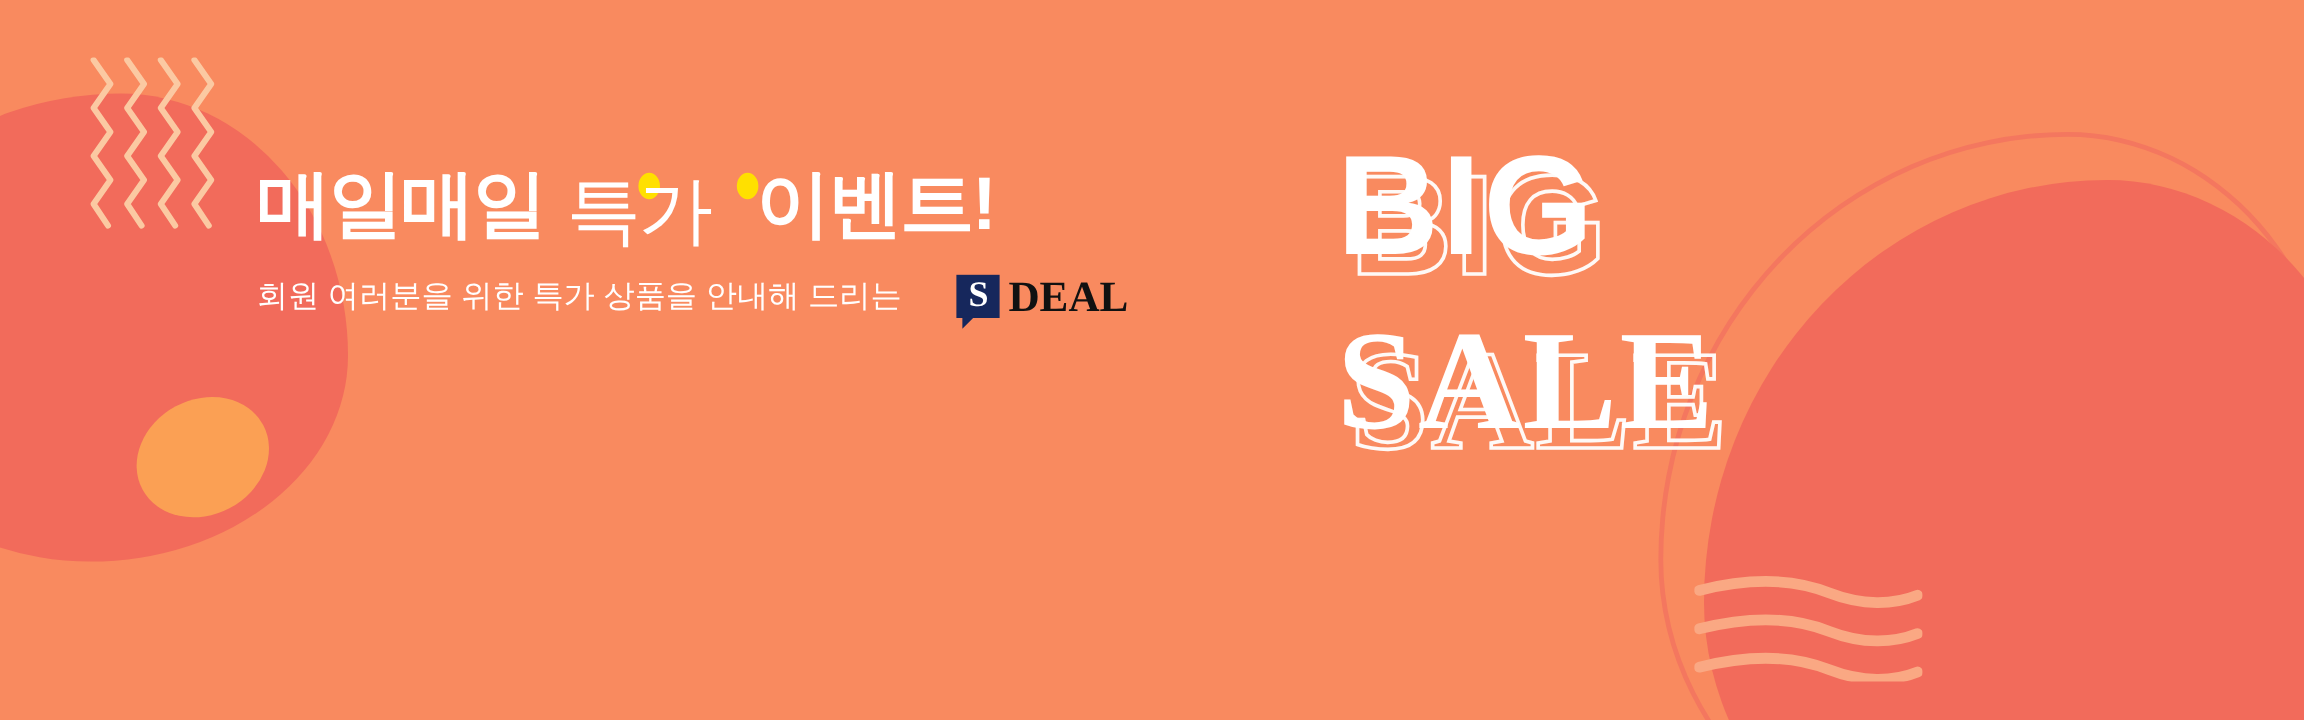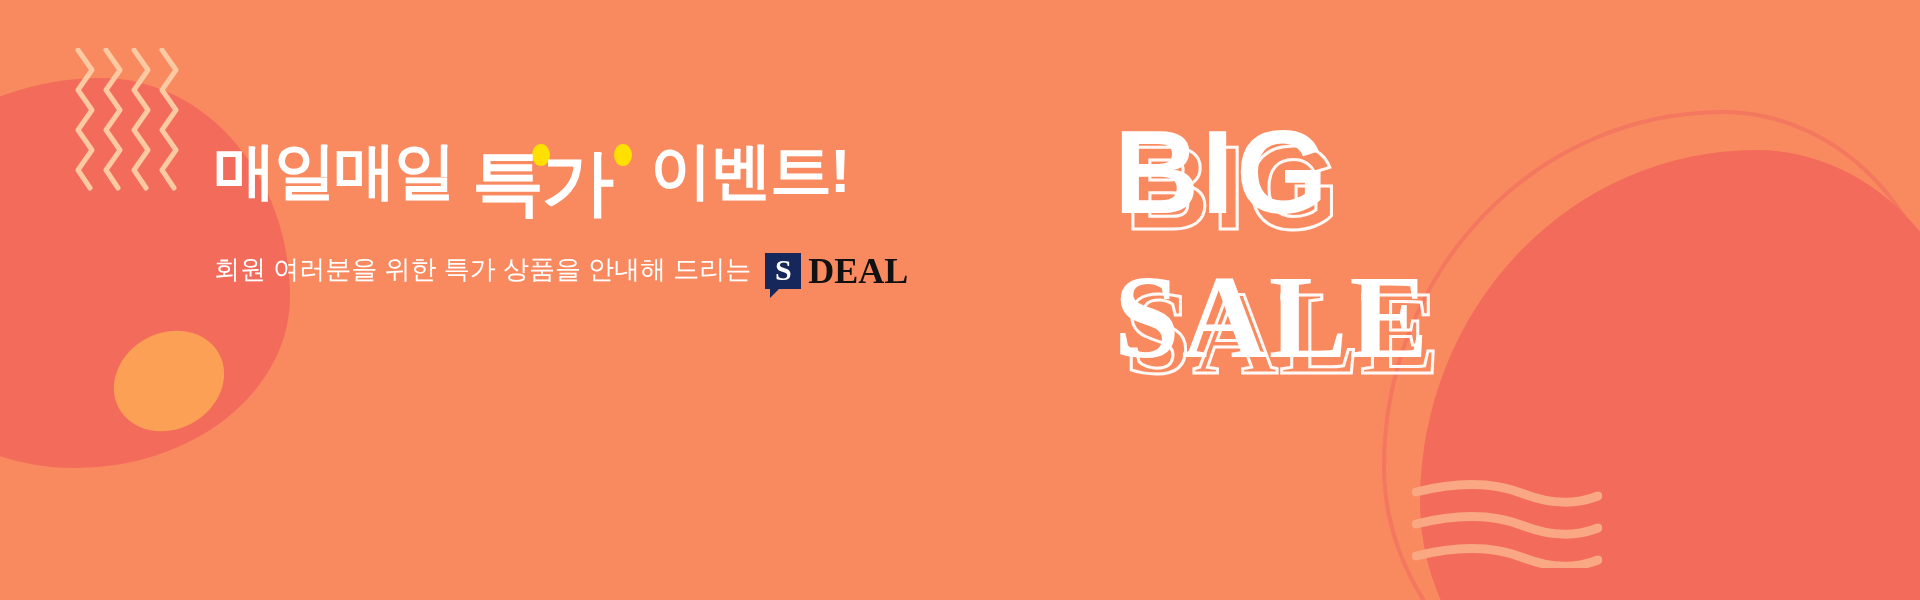--- a/index.html
+++ b/index.html
@@ -91,55 +91,56 @@
   .left-copy {
     position: absolute;
     left: 214px;
     top: 140px;
     width: 760px;
   }
 
   .headline {
     position: relative;
     display: flex;
-    align-items: flex-start;
+    align-items: flex-end;
     white-space: nowrap;
     color: #ffffff;
     line-height: 1;
   }
   .hl-a, .hl-c {
     font-size: 62px;
     font-weight: 700;
     letter-spacing: -2px;
   }
   .hl-b {
-    font-size: 72px;
-    font-weight: 700;
+    font-size: 62px;
+    font-weight: 400;
     letter-spacing: -2px;
     margin: 0 14px 0 18px;
     position: relative;
     top: 6px;
   }
   .hl-c { margin-left: 24px; }
 
   .dot {
     position: absolute;
     width: 18px;
     height: 22px;
     background: #FFE000;
     border-radius: 50%;
   }
   .dot-1 { left: 318px; top: 4px; }
   .dot-2 { left: 400px; top: 4px; }
 
   .subline {
     display: flex;
-    align-items: flex-start;
-    margin-top: 40px;
+    align-items: center;
+    margin-top: 26px;
     white-space: nowrap;
+    gap: 32px;
   }
   .sub-text {
     color: #FFFFFF;
     font-size: 26px;
     font-weight: 400;
     letter-spacing: 0px;
   }
 
   
   .sdeal {

